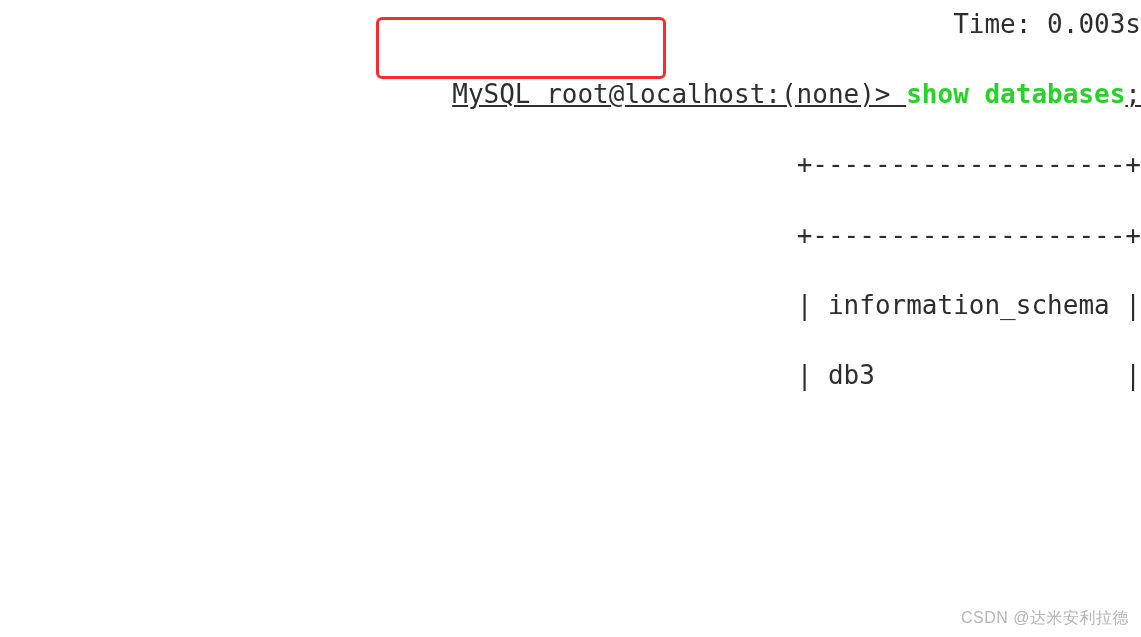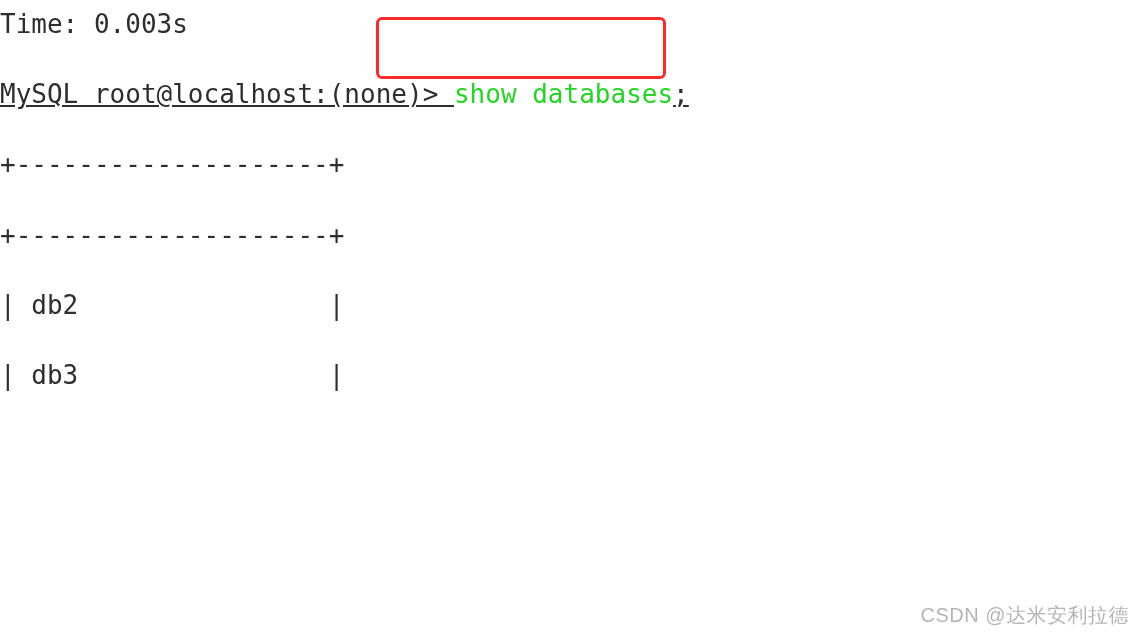--- a/index.html
+++ b/index.html
@@ -17,24 +17,25 @@
       width: 1141px;
       height: 637px;
       position: relative;
       overflow: hidden;
     }
     .terminal {
       white-space: pre;
     }
     .line {
       display: block;
+      text-align: right;
     }
     .green-bold {
       color: #26d326;
-      font-weight: normal;
+      font-weight: bold;
     }
     .prompt-text {
       color: #2e2e2e;
       text-decoration: underline;
     }
     .highlight-box {
       position: absolute;
       top: 17px;
       left: 376px;
       width: 290px;
@@ -43,33 +44,33 @@
       border-radius: 6px;
       pointer-events: none;
       z-index: 10;
     }
     .watermark {
       position: absolute;
       right: 12px;
       bottom: 8px;
       color: rgba(120,120,120,0.55);
       font-family: sans-serif;
-      font-size: 20px;
+      font-size: 16px;
       letter-spacing: 0.5px;
     }
   </style>
 </head>
 <body>
 
 <div class="terminal">
 <span class="line" style="margin-top:-28px;">Time: 0.003s</span>
 <span class="line"><span class="prompt-text">MySQL root@localhost:(none)&gt; </span><span class="green-bold">show databases</span><span class="prompt-text">;</span></span>
 <span class="line">+--------------------+</span>
 <span class="line">+--------------------+</span>
-<span class="line">| db2                |</span>
+<span class="line">| information_schema |</span>
 <span class="line">| db3                |</span>
 
 
 
 
 
 
 
 </div>
 

